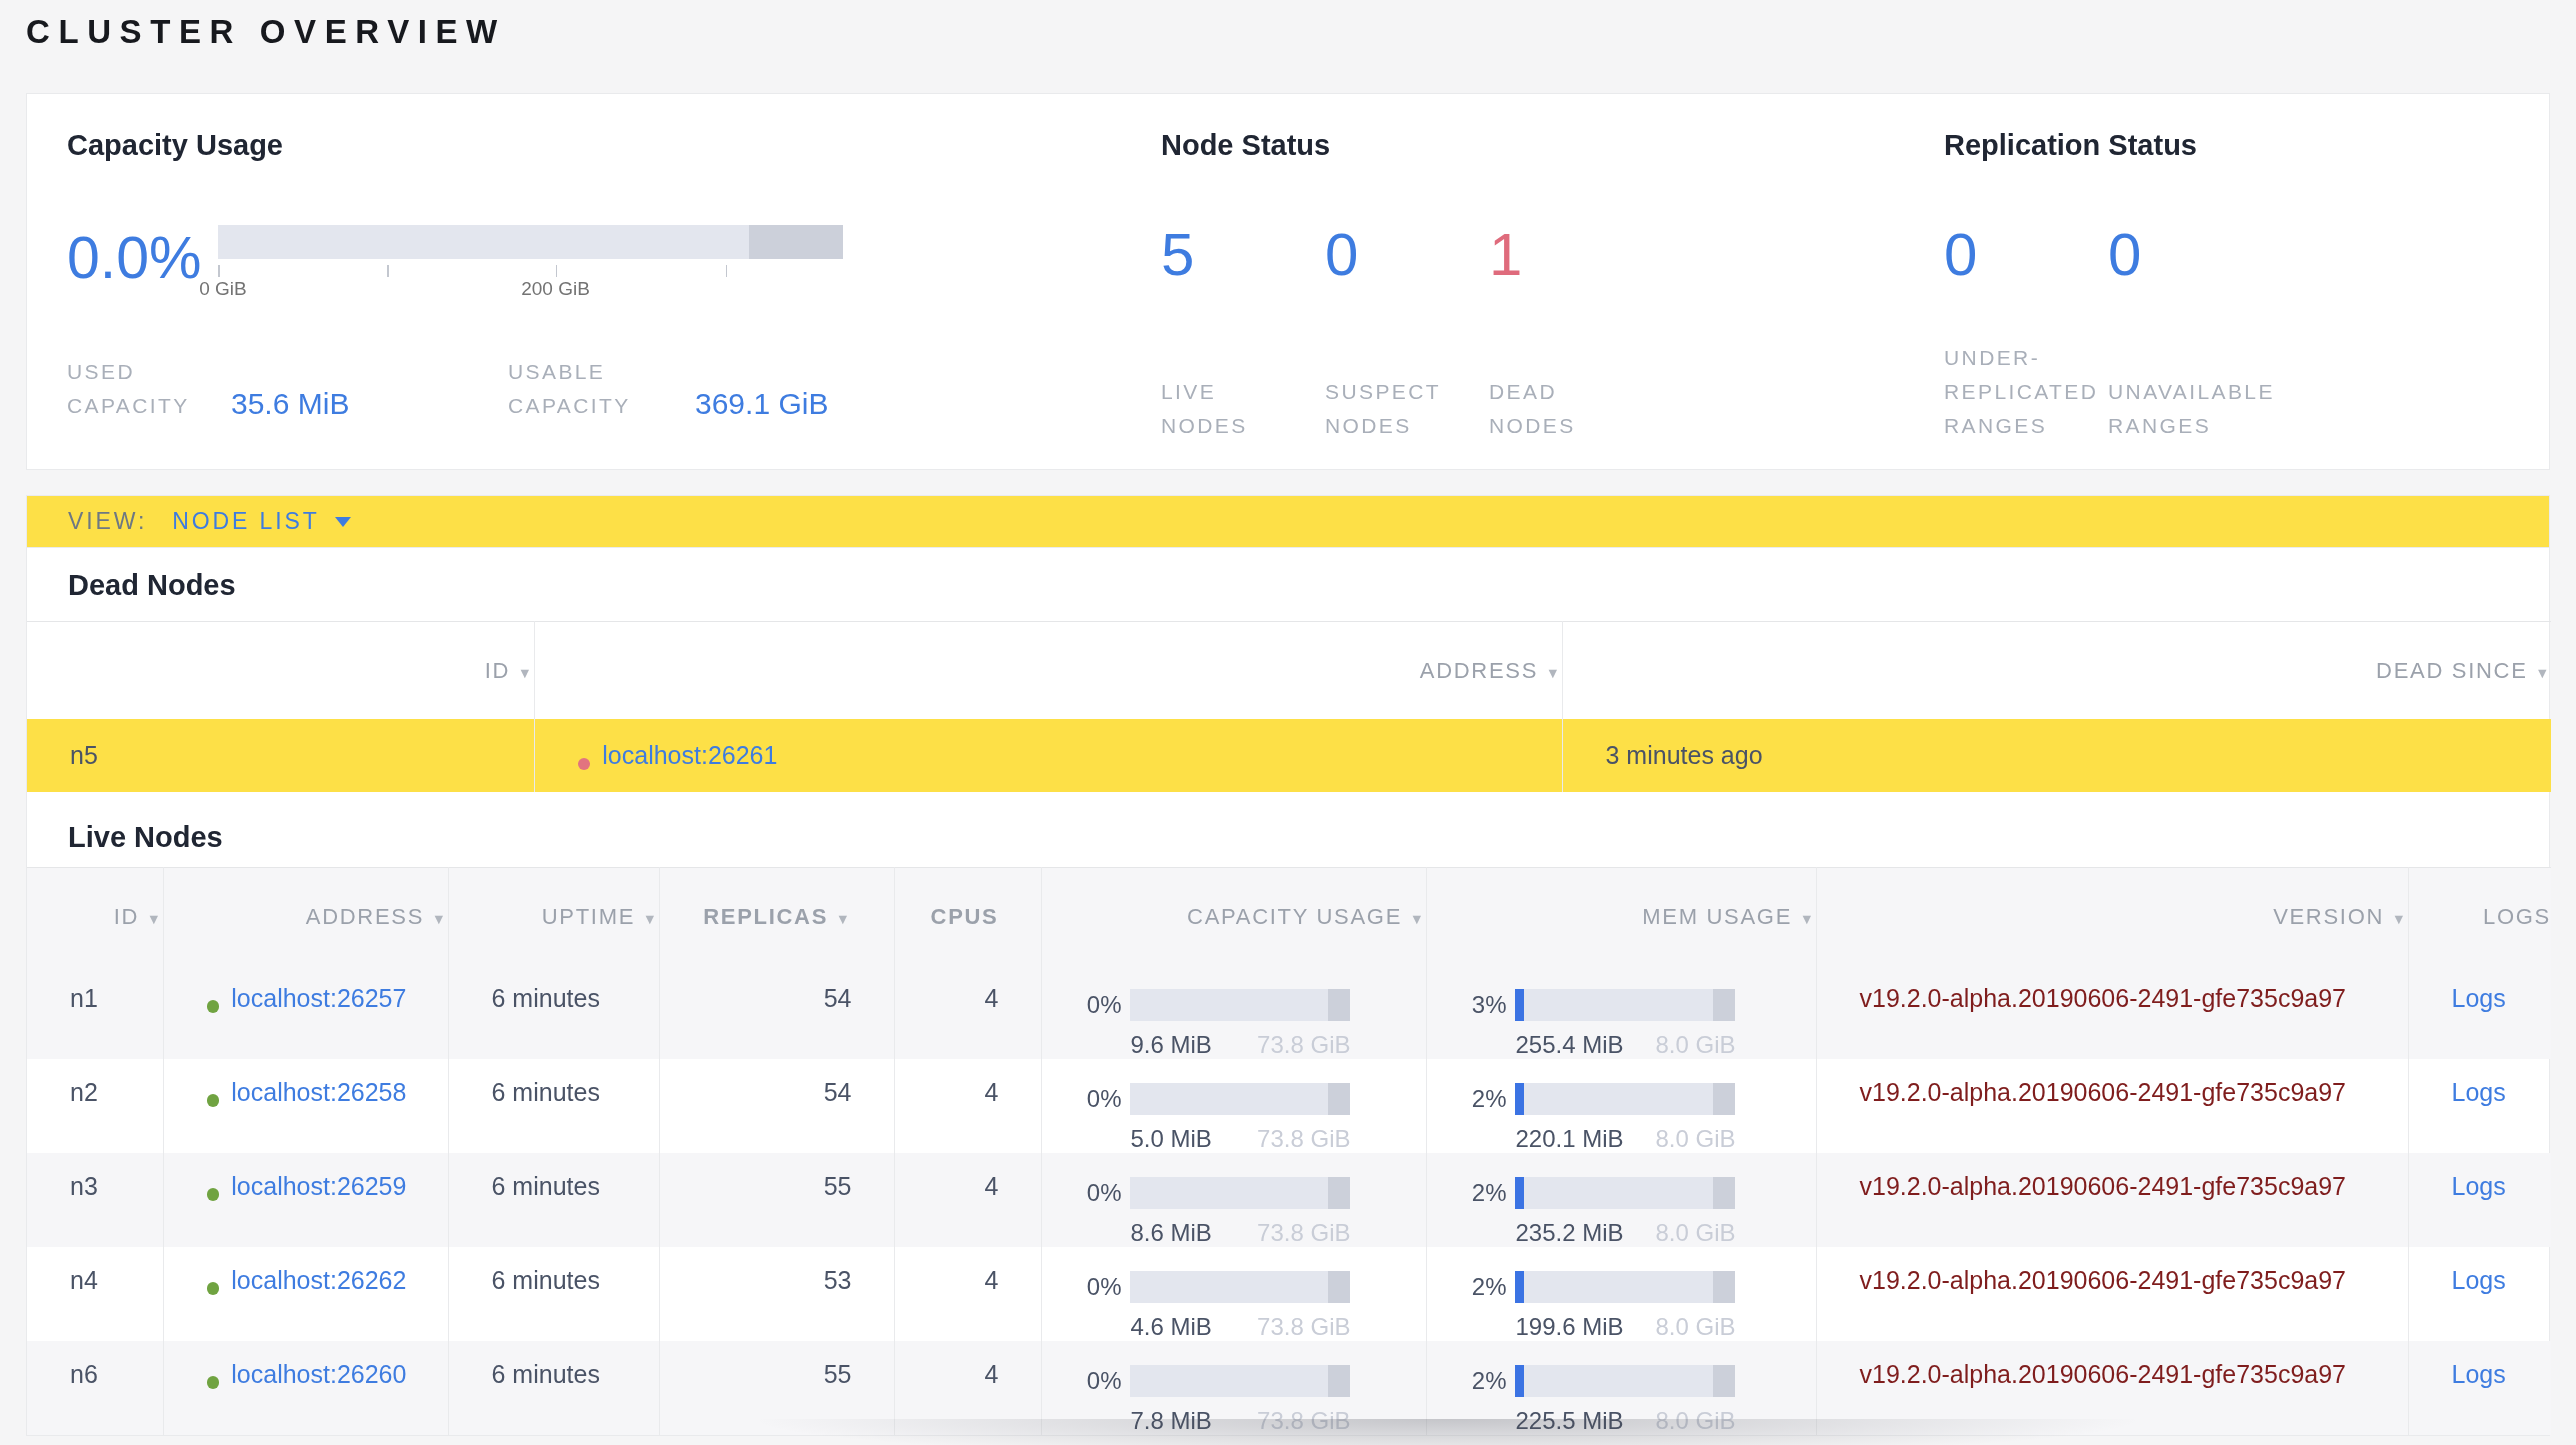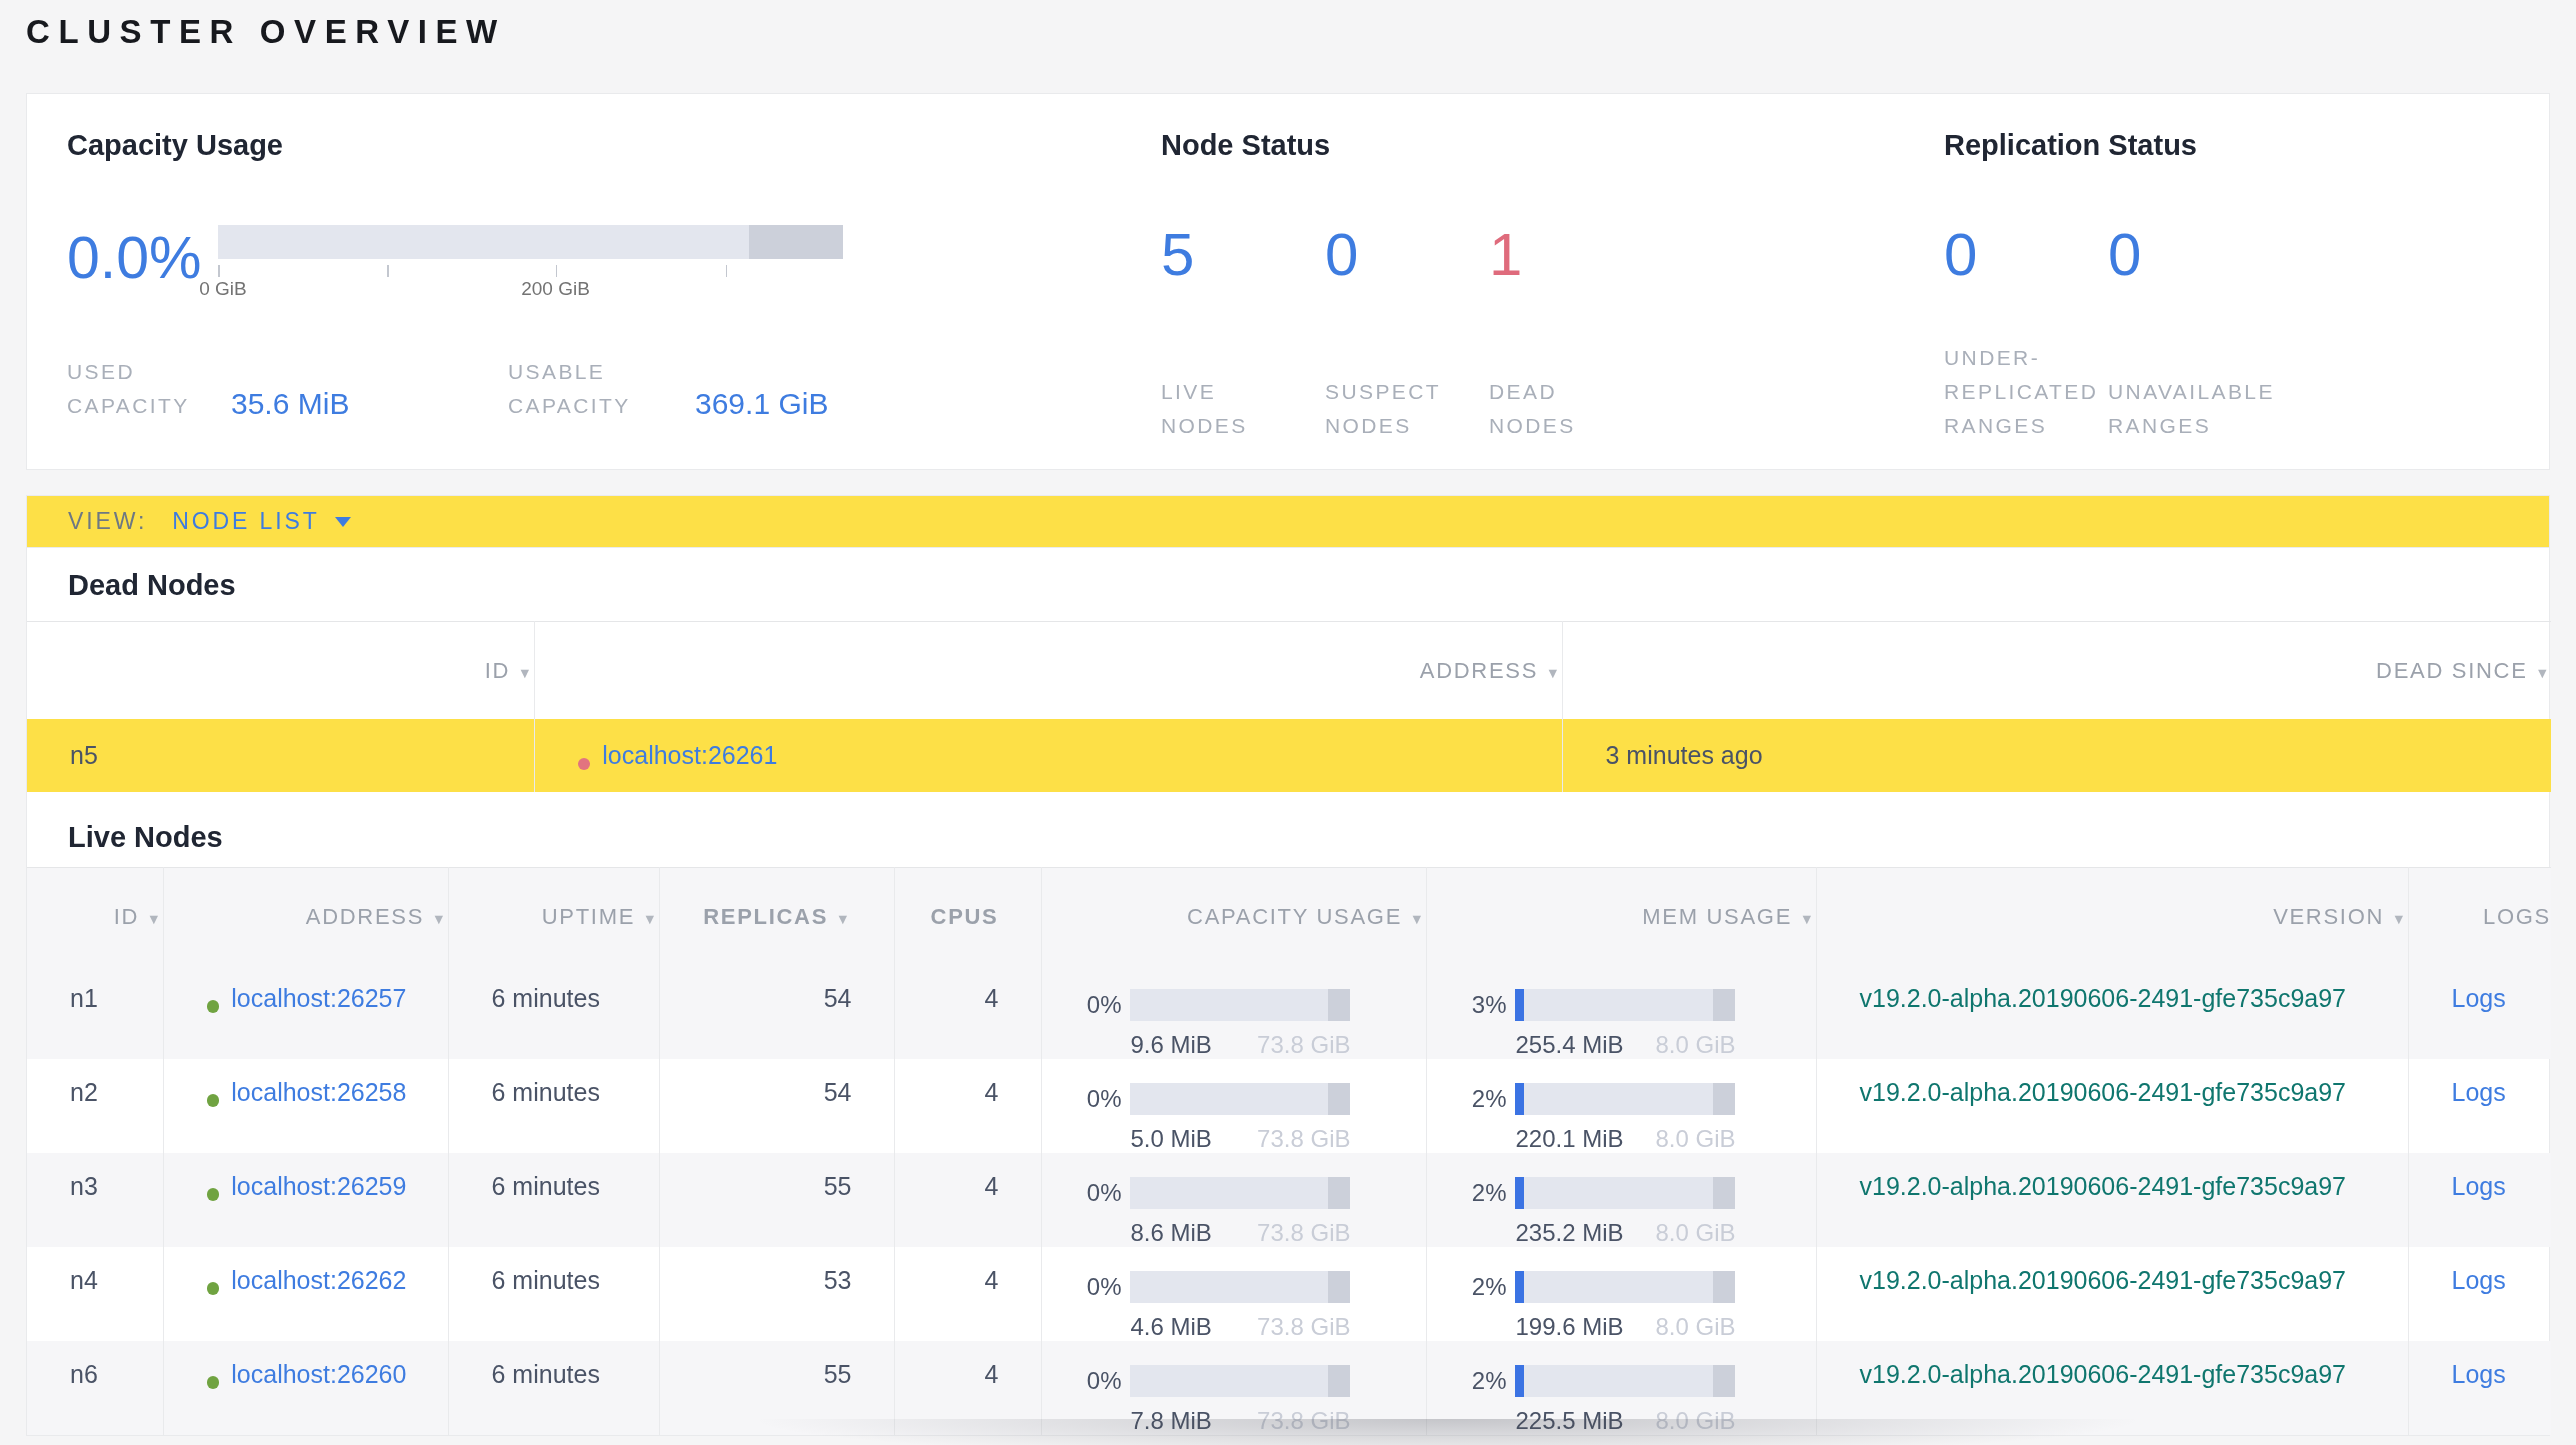--- a/index.html
+++ b/index.html
@@ -133,21 +133,21 @@
 
   
   .usage-line { display: flex; align-items: center; }
   .usage-pct { width: 53px; text-align: right; margin-right: 8.6px; color: #4a5366; font-size: 24px; }
   .usage-bar { position: relative; width: 220px; height: 32px; background: #e3e6ee; display: block; }
   .usage-fill { position: absolute; left: 0; top: 0; bottom: 0; background: #3b73e3; }
   .usage-seg { position: absolute; top: 0; bottom: 0; right: 0; width: 10%; background: #ccd0da; }
   .usage-values { display: flex; justify-content: space-between; width: 220px; margin-left: 62px; margin-top: 10px; font-size: 24px; }
   .usage-used { color: #4a5366; }
   .usage-total { color: #c9cdd7; }
-  .version-text { color: #0f766e; }
+  .version-text { color: #7f1d1d; }
 
   .bottom-shadow {
     position: absolute; left: 430px; width: 2034px; top: 1419px; height: 53px;
     background: radial-gradient(ellipse 55% 120% at 50% 0%, rgba(70,72,82,0.28), rgba(70,72,82,0) 62%);
     pointer-events: none;
   }
 </style>
 </head>
 <body>
 

